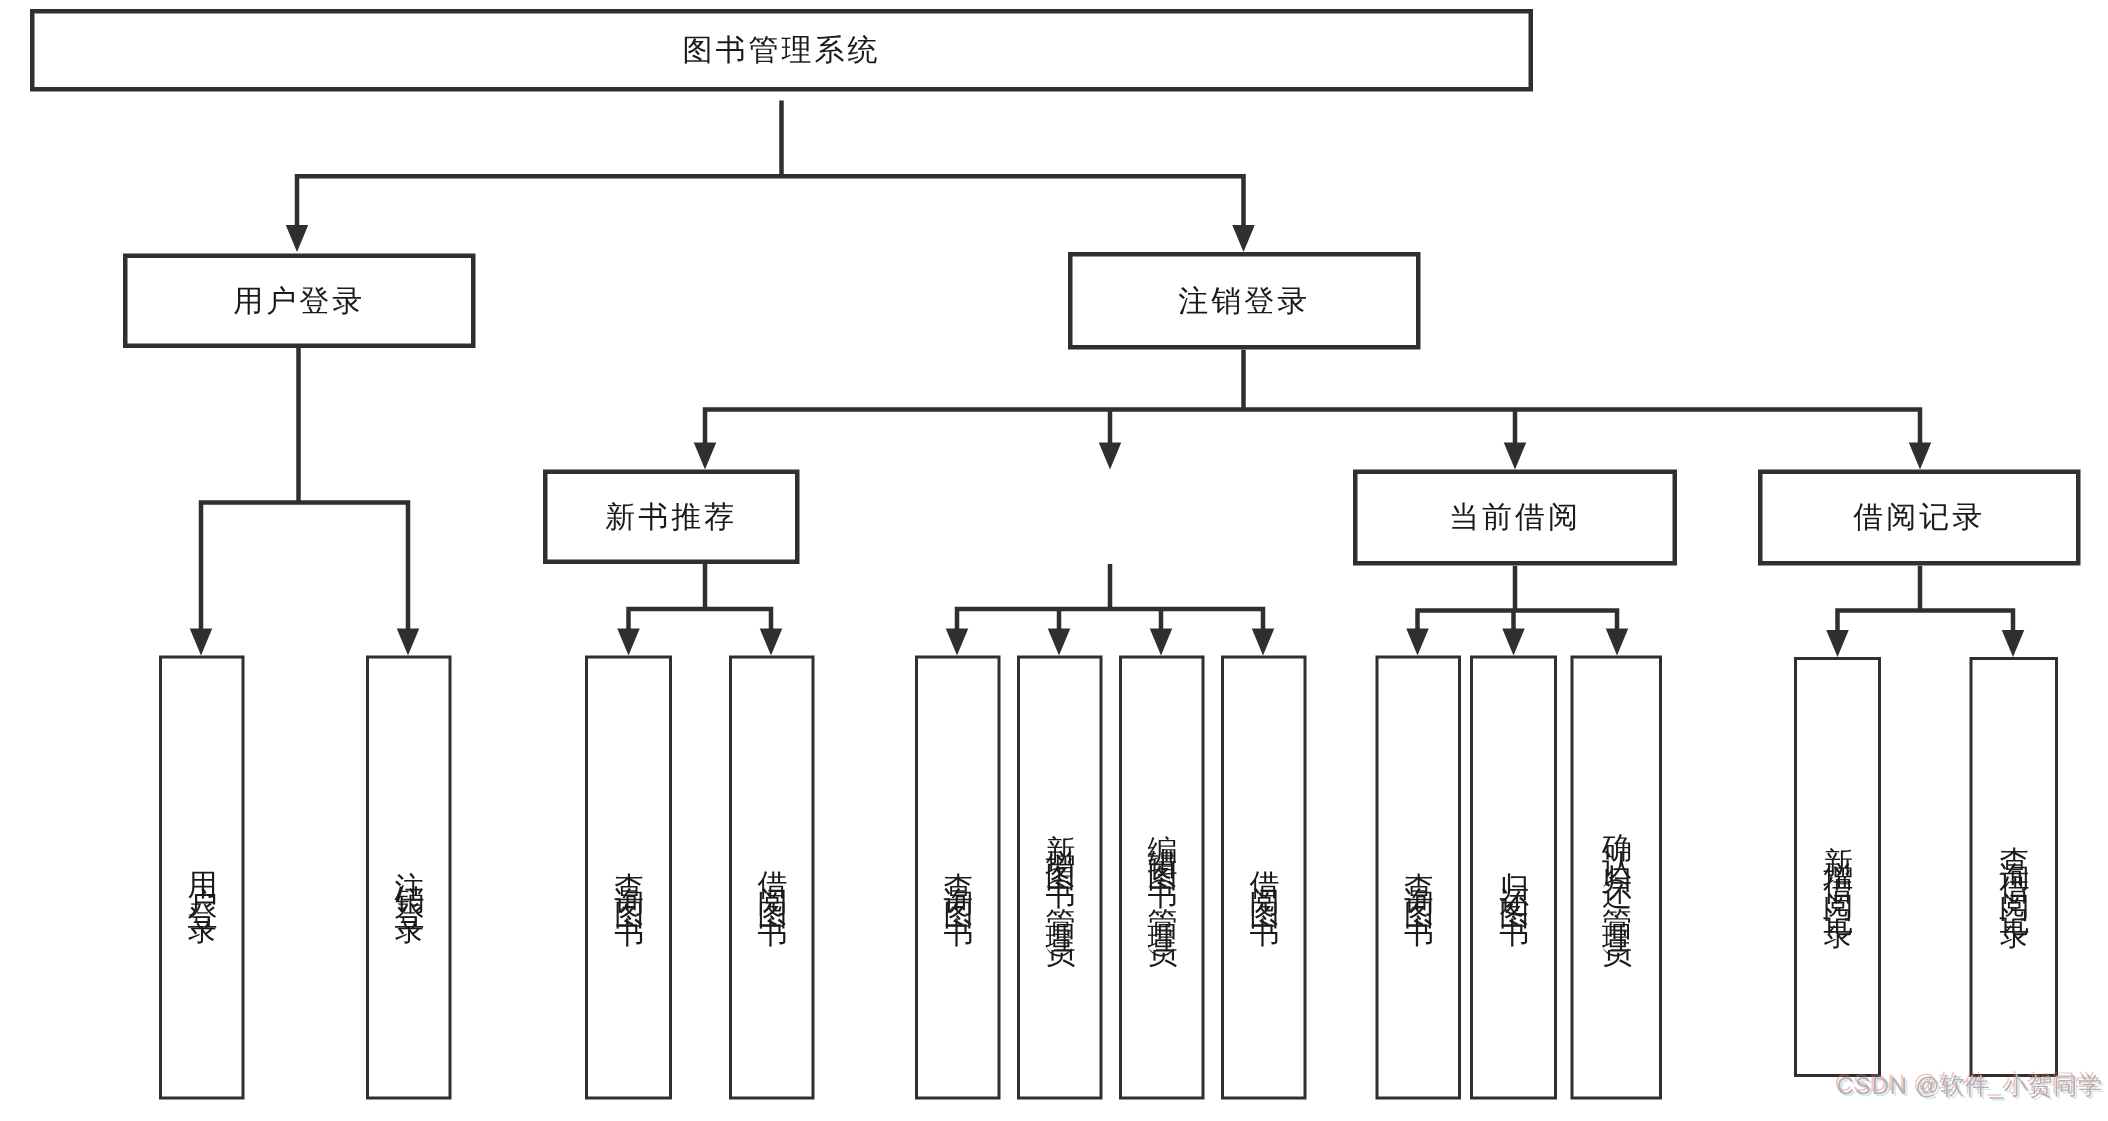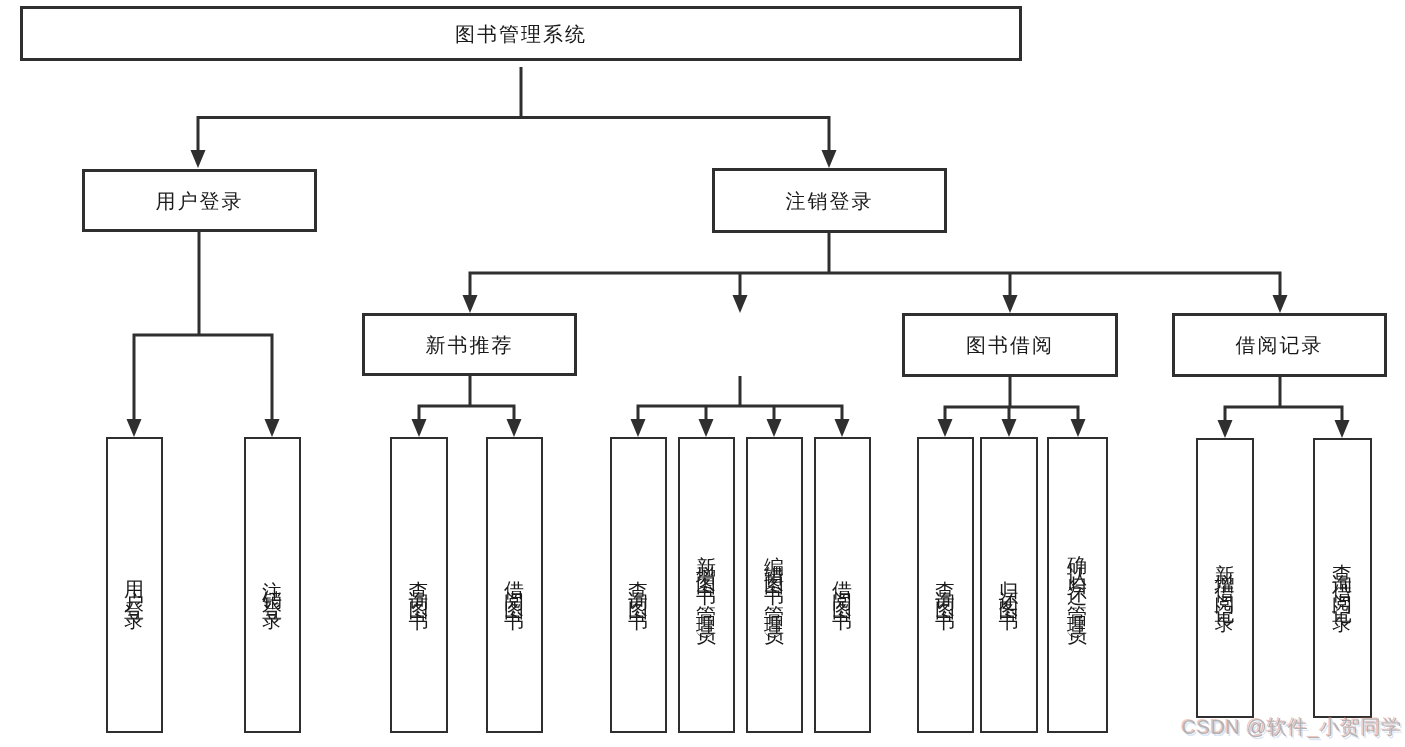--- a/index.html
+++ b/index.html
@@ -44,21 +44,21 @@
     text-orientation: mixed;
     font-size: 20px;
     letter-spacing: 10px;
     line-height: 1;
   }
   #watermark {
     position: absolute;
     top: 714px;
     right: 3px;
     z-index: 3;
-    font-size: 20px;
+    font-size: 16px;
     letter-spacing: 0.5px;
     color: #b3b3b3;
     text-shadow: -1.5px -1.5px 0 rgba(225, 120, 100, 0.40),
                   1.5px  1.5px 0 rgba(165, 190, 230, 0.40);
     white-space: nowrap;
   }
 </style>
 </head>
 <body>
 
@@ -114,22 +114,22 @@
       <path d="M1217.5 420 h15 L1225 438 Z"></path>
       <path d="M1334.5 420 h15 L1342 438 Z"></path>
     </g>
   </svg>
 
   <div class="node hbox" style="left:20px; top:6px; width:1002px; height:55px;">图书管理系统</div>
 
   <div class="node hbox" style="left:82px; top:169px; width:235px; height:63px;">用户登录</div>
   <div class="node hbox" style="left:712px; top:168px; width:235px; height:65px;">注销登录</div>
 
-  <div class="node hbox" style="left:362px; top:313px; width:215px; height:63px;">新书推荐</div>
-  <div class="node hbox" style="left:902px; top:313px; width:216px; height:64px;">图书借阅</div>
+  <div class="node hbox" style="left:362px; top:313px; width:171px; height:63px;">新书推荐</div>
+  <div class="node hbox" style="left:902px; top:313px; width:216px; height:64px;">当前借阅</div>
   <div class="node hbox" style="left:1172px; top:313px; width:215px; height:64px;text-align:right;">借阅记录</div>
 
   <div class="node vbox" style="left:106px; top:437px; width:57px; height:296px;">用户登录</div>
   <div class="node vbox" style="left:244px; top:437px; width:57px; height:296px;">注销登录</div>
 
   <div class="node vbox" style="left:390px; top:437px; width:58px; height:296px;">查询图书</div>
   <div class="node vbox" style="left:486px; top:437px; width:57px; height:296px;">借阅图书</div>
 
   <div class="node vbox" style="left:610px; top:437px; width:57px; height:296px;">查询图书</div>
   <div class="node vbox" style="left:678px; top:437px; width:57px; height:296px;">新增图书（管理员）</div>

